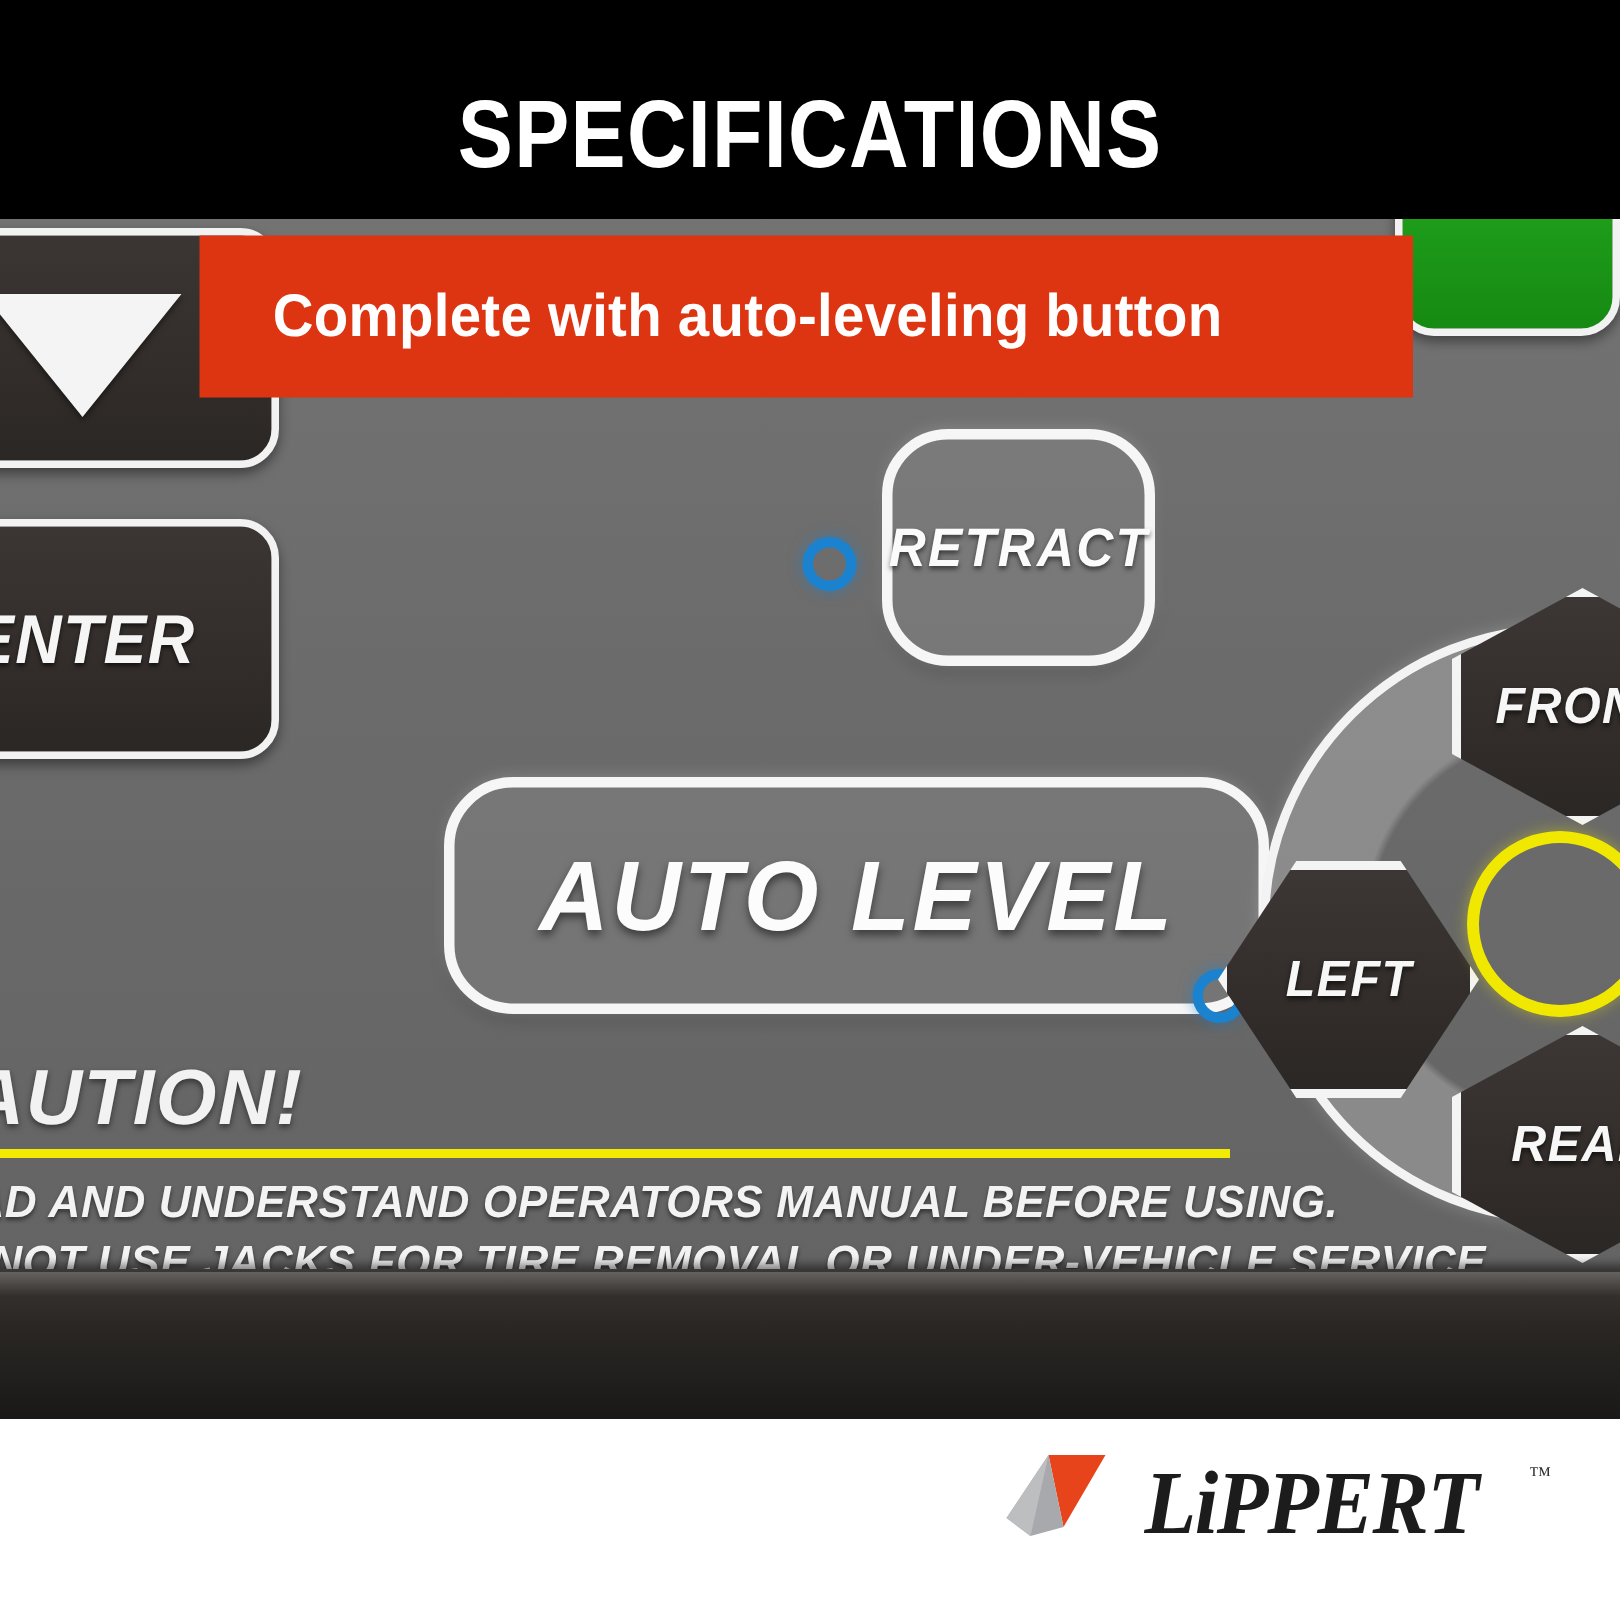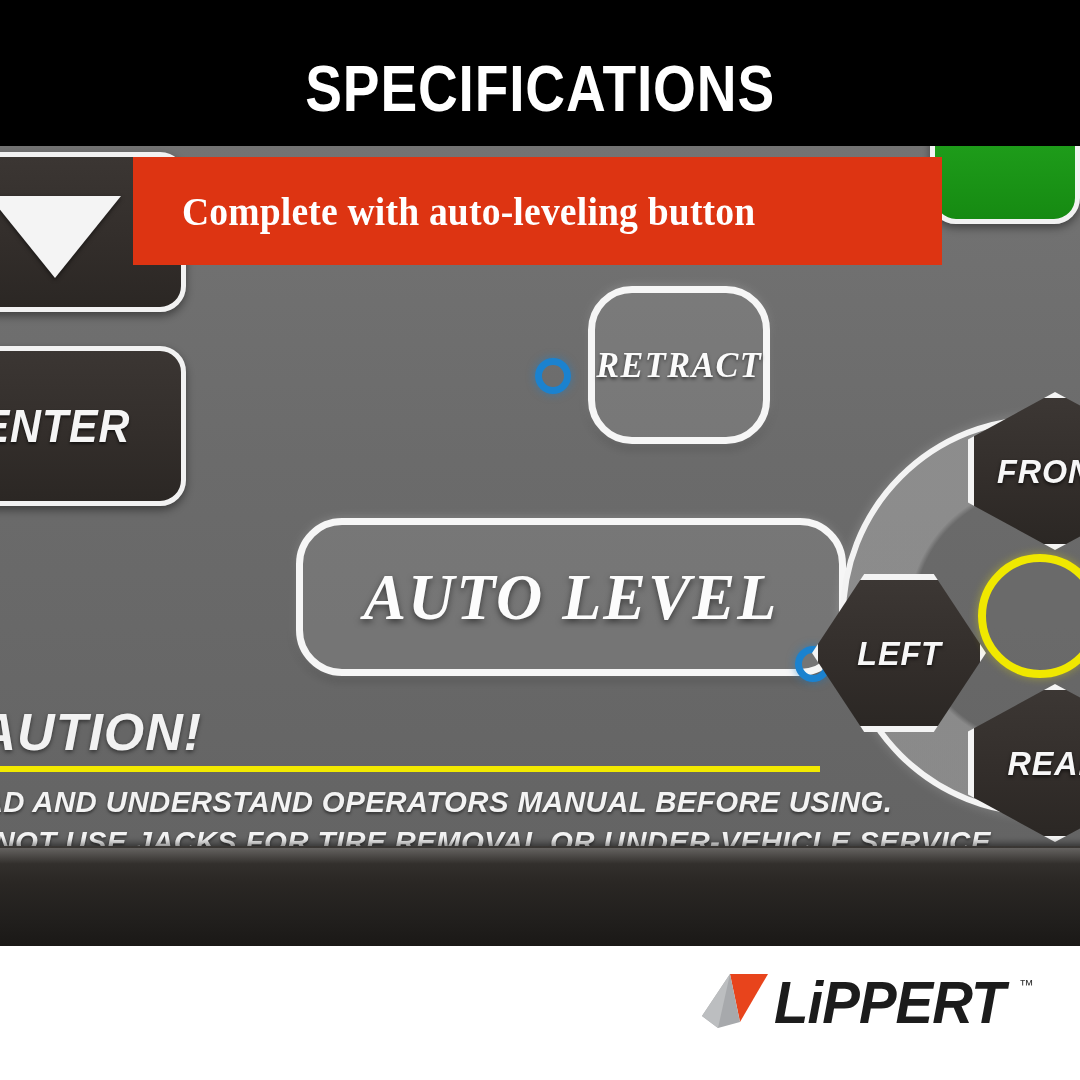--- a/index.html
+++ b/index.html
@@ -74,21 +74,21 @@
     position:absolute; left:918px; top:-40px; width:176px; height:134px;
     background:#2c2926; border-radius:0 0 32px 32px; z-index:-1;
   }
 
   
   .key-light{
     position:absolute;
     background:rgba(150,150,150,.30);
     border:7px solid #f6f6f6;
     box-shadow:0 0 10px rgba(255,255,255,.25), 0 4px 9px rgba(0,0,0,.28);
-    display:flex; align-items:center; justify-content:center;font-family:Liberation Serif, serif;
+    display:flex; align-items:center; justify-content:center;
   }
   .key-retract{ left:588px; top:140px; width:182px; height:158px; border-radius:44px; }
   .key-retract .lbl{
     color:#fbfbfb; font-style:italic; font-weight:bold; font-size:36px;
     letter-spacing:1.5px; text-shadow:0 2px 4px rgba(0,0,0,.55); transform:scaleX(0.95);
   }
   .key-autolevel{ left:296px; top:372px; width:550px; height:158px; border-radius:46px; }
   .key-autolevel .lbl{
     color:#fcfcfc; font-style:italic; font-weight:bold; font-size:66px;
     letter-spacing:2px; text-shadow:0 3px 6px rgba(0,0,0,.5); transform:scaleX(0.97);
@@ -146,35 +146,34 @@
     letter-spacing:.4px; line-height:1.32; text-shadow:0 2px 3px rgba(0,0,0,.5);
     transform:scaleX(0.98); transform-origin:left;
     white-space:nowrap;
   }
 
   
   .banner{
     position:absolute; left:133px; top:157px; width:809px; height:108px;
     background:#dd3412; display:flex; align-items:center;
     z-index:40;
-    font-family:Liberation Serif, serif;
   }
   .banner-text{
     color:#ffffff; font-weight:bold; font-size:40px; letter-spacing:.2px;
     padding-left:52px; transform:scaleX(0.94); transform-origin:left;
     white-space:nowrap;
   }
 
   
   .footer{
     position:absolute; left:0; top:946px; width:1080px; height:134px;
     background:#ffffff;
   }
   .logo{
-    position:absolute; right:46px; top:22px; display:flex; align-items:center; gap:0;
+    position:absolute; right:46px; top:22px; display:flex; gap:20px;font-family:Liberation Serif, serif;
   }
   .logo-mark{ width:74px; height:62px; }
   .logo-word{
     color:#1c1c1c; font-weight:bold; font-style:italic; font-size:60px;
     letter-spacing:-1px; transform:scaleX(0.94); transform-origin:left;
   }
   .logo-tm{ color:#333; font-size:15px; align-self:flex-start; margin-top:8px; }
 </style>
 </head>
 <body>

